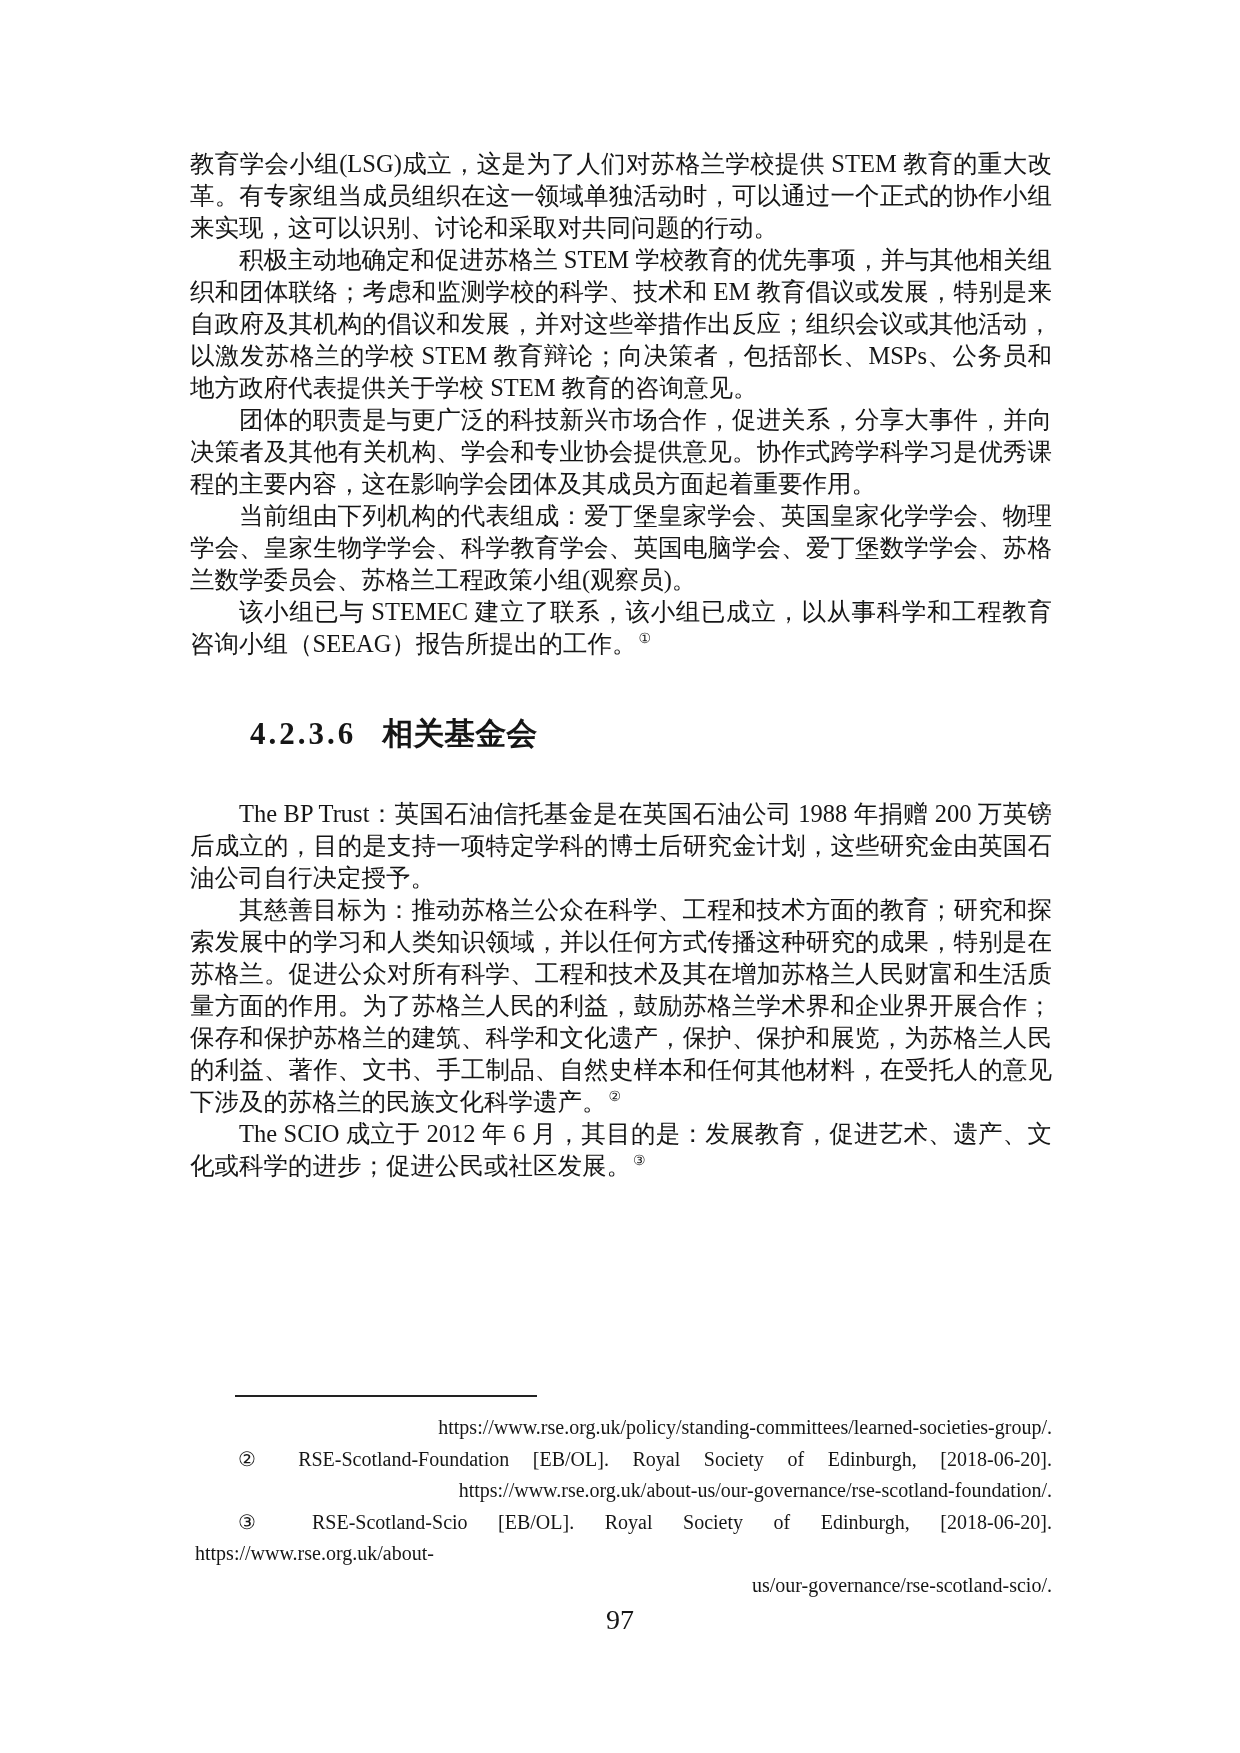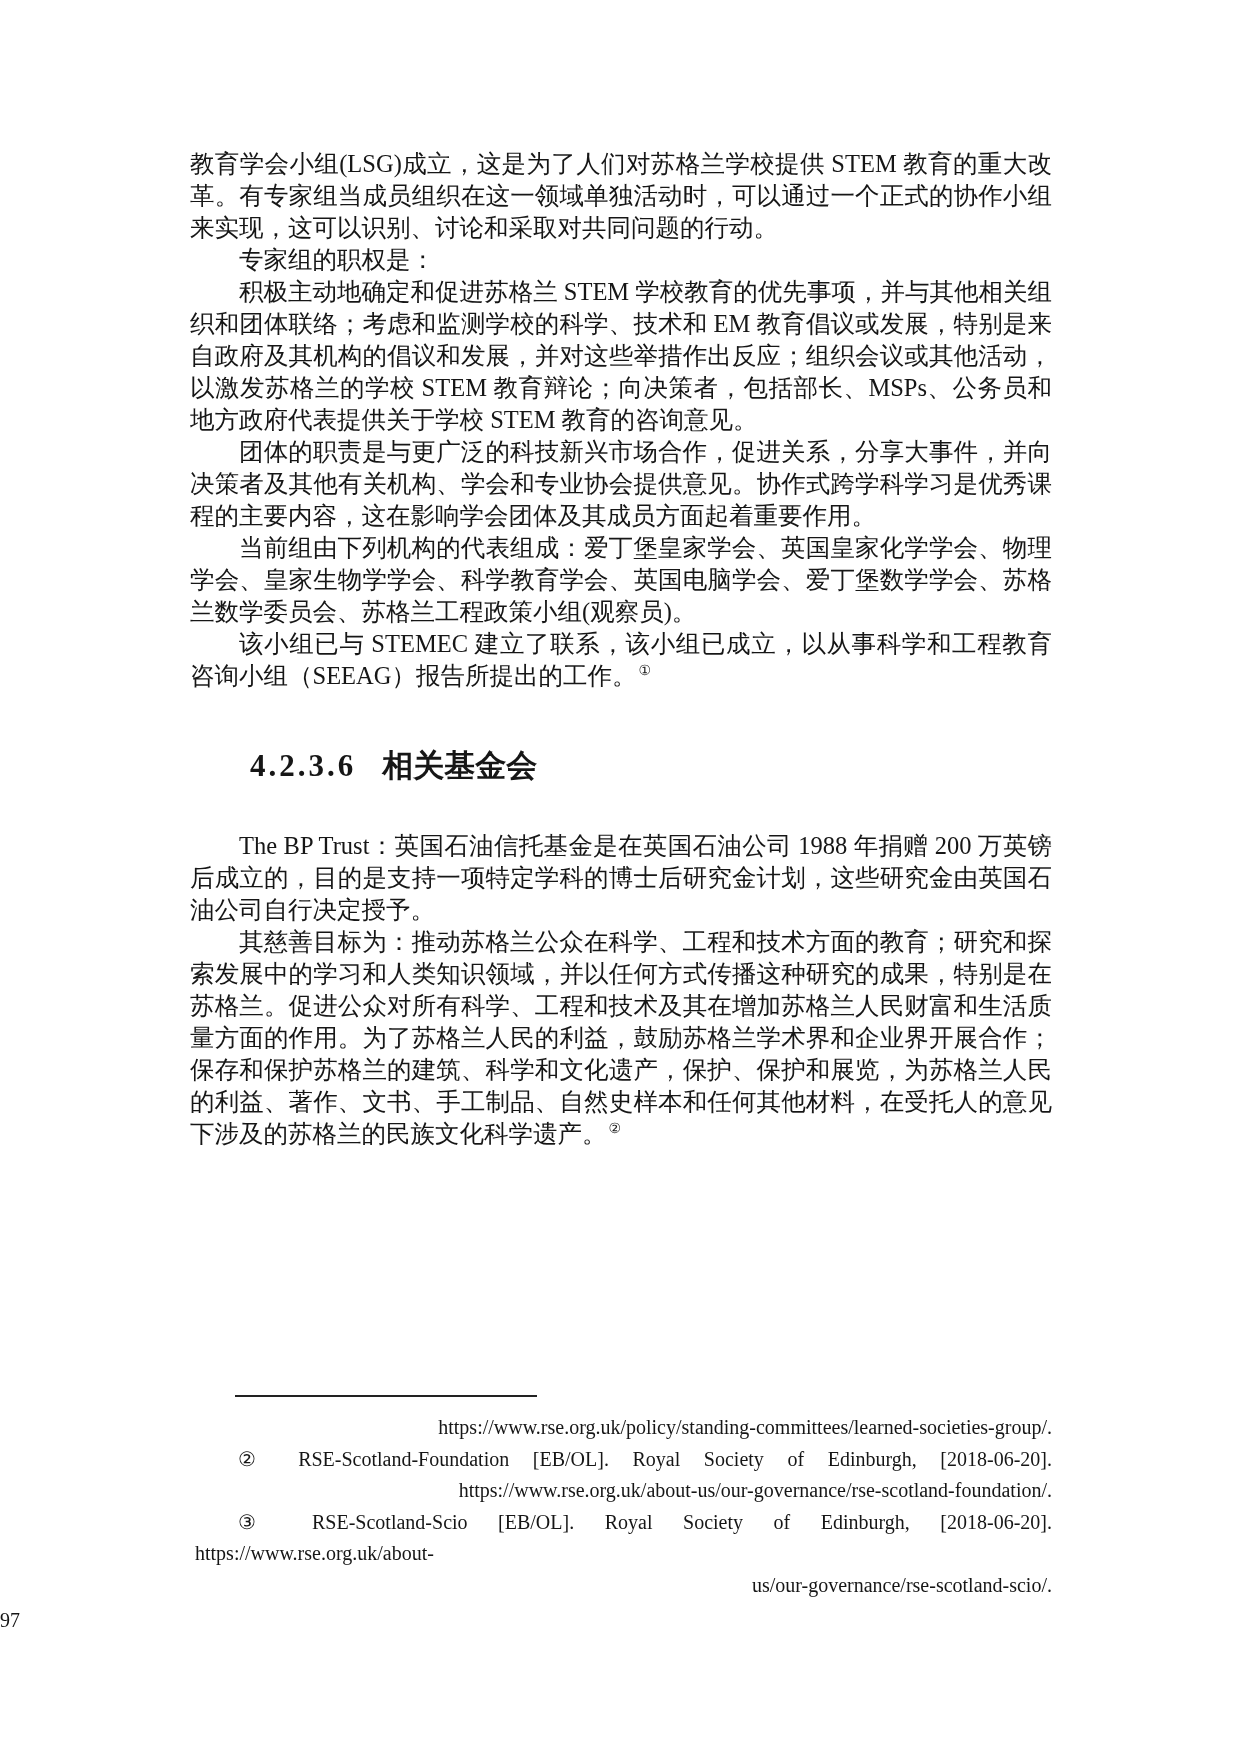--- a/index.html
+++ b/index.html
@@ -79,43 +79,43 @@
   }
   .fn-url {
     text-align: right;
     text-indent: 0;
   }
   .page-number {
     position: absolute;
     left: 0;
     top: 1606px;
     width: 1240px;
-    text-align: left;
-    font-size: 20px;
+    text-align: center;
+    font-size: 28px;
     line-height: 28px;
   }
 </style>
 </head>
 <body>
 
 <div class="page">
 
   <div class="body-text">
 
     <p class="first"><span>教育学会小组(LSG)成立，这是为了人们对苏格兰学校提供 STEM 教育的重大改革。有专家组当成员组织在这一领域单独活动时，可以通过一个正式的协作小组来实现，这可以识别、讨论和采取对共同问题的行动。</span></p>
-    <p><span>专家组的职权是：</span></p>
     <p><span>积极主动地确定和促进苏格兰 STEM 学校教育的优先事项，并与其他相关组织和团体联络；考虑和监测学校的科学、技术和 EM 教育倡议或发展，特别是来自政府及其机构的倡议和发展，并对这些举措作出反应；组织会议或其他活动，以激发苏格兰的学校 STEM 教育辩论；向决策者，包括部长、MSPs、公务员和地方政府代表提供关于学校 STEM 教育的咨询意见。</span></p>
     <p><span>团体的职责是与更广泛的科技新兴市场合作，促进关系，分享大事件，并向决策者及其他有关机构、学会和专业协会提供意见。协作式跨学科学习是优秀课程的主要内容，这在影响学会团体及其成员方面起着重要作用。</span></p>
     <p><span>当前组由下列机构的代表组成：爱丁堡皇家学会、英国皇家化学学会、物理学会、皇家生物学学会、科学教育学会、英国电脑学会、爱丁堡数学学会、苏格兰数学委员会、苏格兰工程政策小组(观察员)。</span></p>
     <p><span>该小组已与 STEMEC 建立了联系，该小组已成立，以从事科学和工程教育咨询小组（SEEAG）报告所提出的工作。</span><sup>①</sup></p>
 
     <h2 class="section-heading"><span class="h-num">4.2.3.6</span><span class="h-title">相关基金会</span></h2>
 
     <p><span>The BP Trust：英国石油信托基金是在英国石油公司 1988 年捐赠 200 万英镑后成立的，目的是支持一项特定学科的博士后研究金计划，这些研究金由英国石油公司自行决定授予。</span></p>
     <p><span>其慈善目标为：推动苏格兰公众在科学、工程和技术方面的教育；研究和探索发展中的学习和人类知识领域，并以任何方式传播这种研究的成果，特别是在苏格兰。促进公众对所有科学、工程和技术及其在增加苏格兰人民财富和生活质量方面的作用。为了苏格兰人民的利益，鼓励苏格兰学术界和企业界开展合作；保存和保护苏格兰的建筑、科学和文化遗产，保护、保护和展览，为苏格兰人民的利益、著作、文书、手工制品、自然史样本和任何其他材料，在受托人的意见下涉及的苏格兰的民族文化科学遗产。</span><sup>②</sup></p>
+    <p><span>The SCIO 成立于 2012 年 6 月，其目的是：发展教育，促进艺术、遗产、文化或科学的进步；促进公民或社区发展。</span><sup>③</sup></p>
 
   </div>
 
   <div class="footnote-sep"></div>
 
   <div class="footnotes">
 
     <div class="fn-line fn-url">https://www.rse.org.uk/policy/standing-committees/learned-societies-group/.</div>
 
     <div class="fn-line fn-just">

